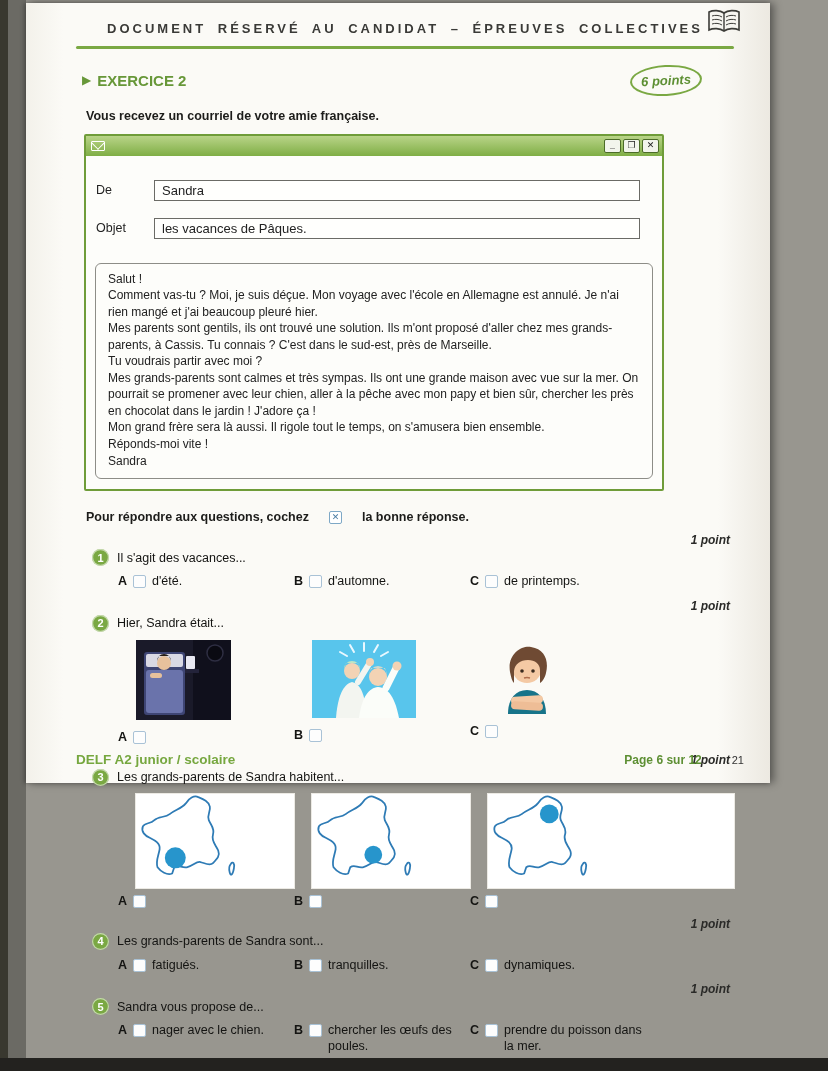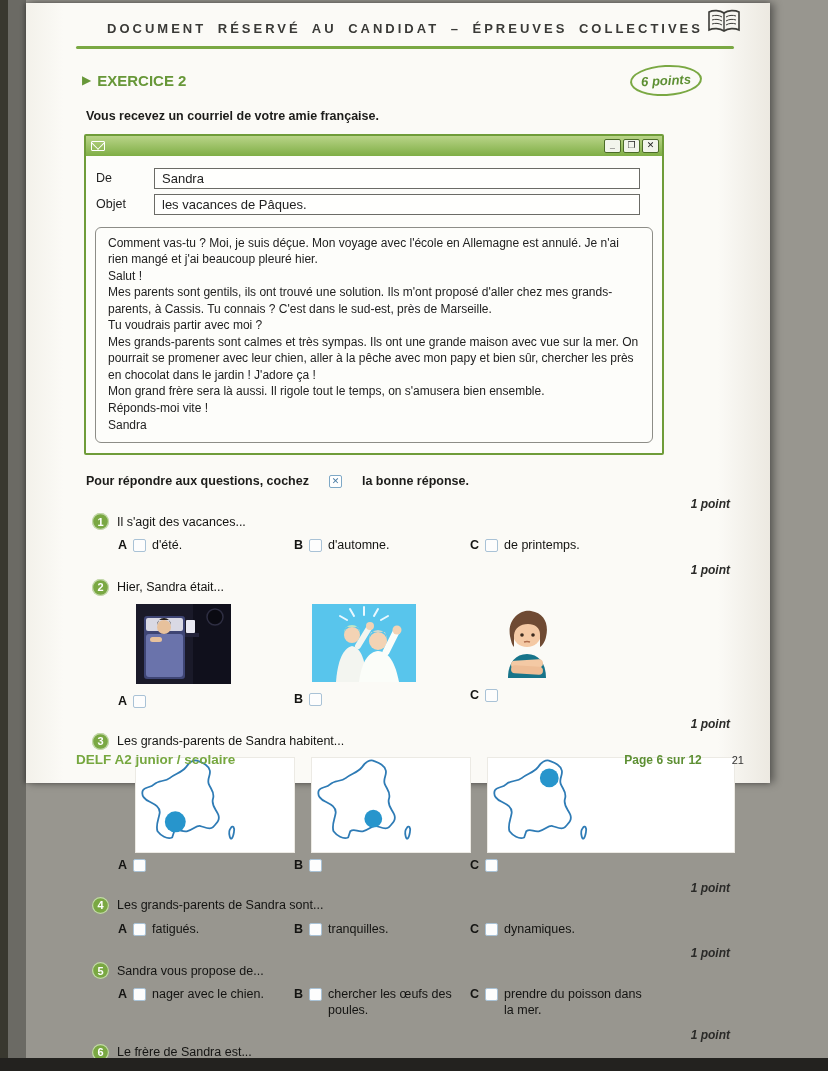--- a/index.html
+++ b/index.html
@@ -29,21 +29,21 @@
 
   
   .window{width:580px;margin:11px 0 0 8px;border:2px solid #6f9c39;background:#fdfdfa;border-radius:2px;}
   .titlebar{height:20px;background:linear-gradient(#b9d488,#7fae45);display:flex;align-items:center;padding:0 3px;}
   .env{width:14px;height:10px;border:1.3px solid #fff;border-radius:1px;position:relative;margin-left:2px;}
   .env::before{content:"";position:absolute;left:0;top:0;width:9px;height:9px;border-right:1.3px solid #fff;border-bottom:1.3px solid #fff;transform:translate(1px,-4.2px) rotate(45deg);}
   .tb-sp{flex:1;}
   .winbtn{width:17px;height:14px;background:#f2f5ec;border:1px solid #4c6c28;border-radius:2px;margin-left:2px;
     display:flex;align-items:center;justify-content:center;font-size:9px;font-weight:bold;color:#222;line-height:1;}
   .fields{padding:7px 10px 2px;}
-  .frow{display:flex;align-items:center;margin:5px 0;}
+  .frow{display:flex;align-items:center;margin:17px 0;}
   .flabel{width:58px;font-size:12.5px;color:#222;}
   .finput{width:486px;height:21px;border:1.2px solid #6b6b66;background:#fffffd;font-size:13px;padding:1px 7px;color:#222;}
   .mailbody{margin:5px 9px 10px;border:1.2px solid #8d8d87;border-radius:6px;padding:7px 12px 9px;
     min-height:198px;font-size:12px;line-height:1.38;color:#222;}
 
   
   .instr{margin:19px 0 0 10px;font-weight:bold;font-size:12.5px;color:#1c1c1a;display:flex;align-items:center;gap:20px;}
   .chk-x{display:inline-flex;width:13px;height:13px;border:1.5px solid #7ea8c6;border-radius:2px;
     color:#4a7ca3;font-size:9px;font-weight:bold;align-items:center;justify-content:center;background:#fff;}
 
@@ -109,22 +109,22 @@
           <div class="frow">
             <span class="flabel">De</span>
             <input class="finput" readonly="" value="Sandra" style="">
           </div>
           <div class="frow">
             <span class="flabel">Objet</span>
             <input class="finput" readonly="" value="les vacances de Pâques." style="">
           </div>
         </div>
         <div class="mailbody">
+          <div>Salut !</div>
           <div>Comment vas-tu ? Moi, je suis déçue. Mon voyage avec l'école en Allemagne est annulé. Je n'ai rien mangé et j'ai beaucoup pleuré hier.</div>
-          <div>Salut !</div>
           <div>Mes parents sont gentils, ils ont trouvé une solution. Ils m'ont proposé d'aller chez mes grands-parents, à Cassis. Tu connais ? C'est dans le sud-est, près de Marseille.</div>
           <div>Tu voudrais partir avec moi ?</div>
           <div>Mes grands-parents sont calmes et très sympas. Ils ont une grande maison avec vue sur la mer. On pourrait se promener avec leur chien, aller à la pêche avec mon papy et bien sûr, chercher les près en chocolat dans le jardin ! J'adore ça !</div>
           <div>Mon grand frère sera là aussi. Il rigole tout le temps, on s'amusera bien ensemble.</div>
           <div>Réponds-moi vite !</div>
           <div>Sandra</div>
         </div>
       </div>
 
       <div class="instr">

